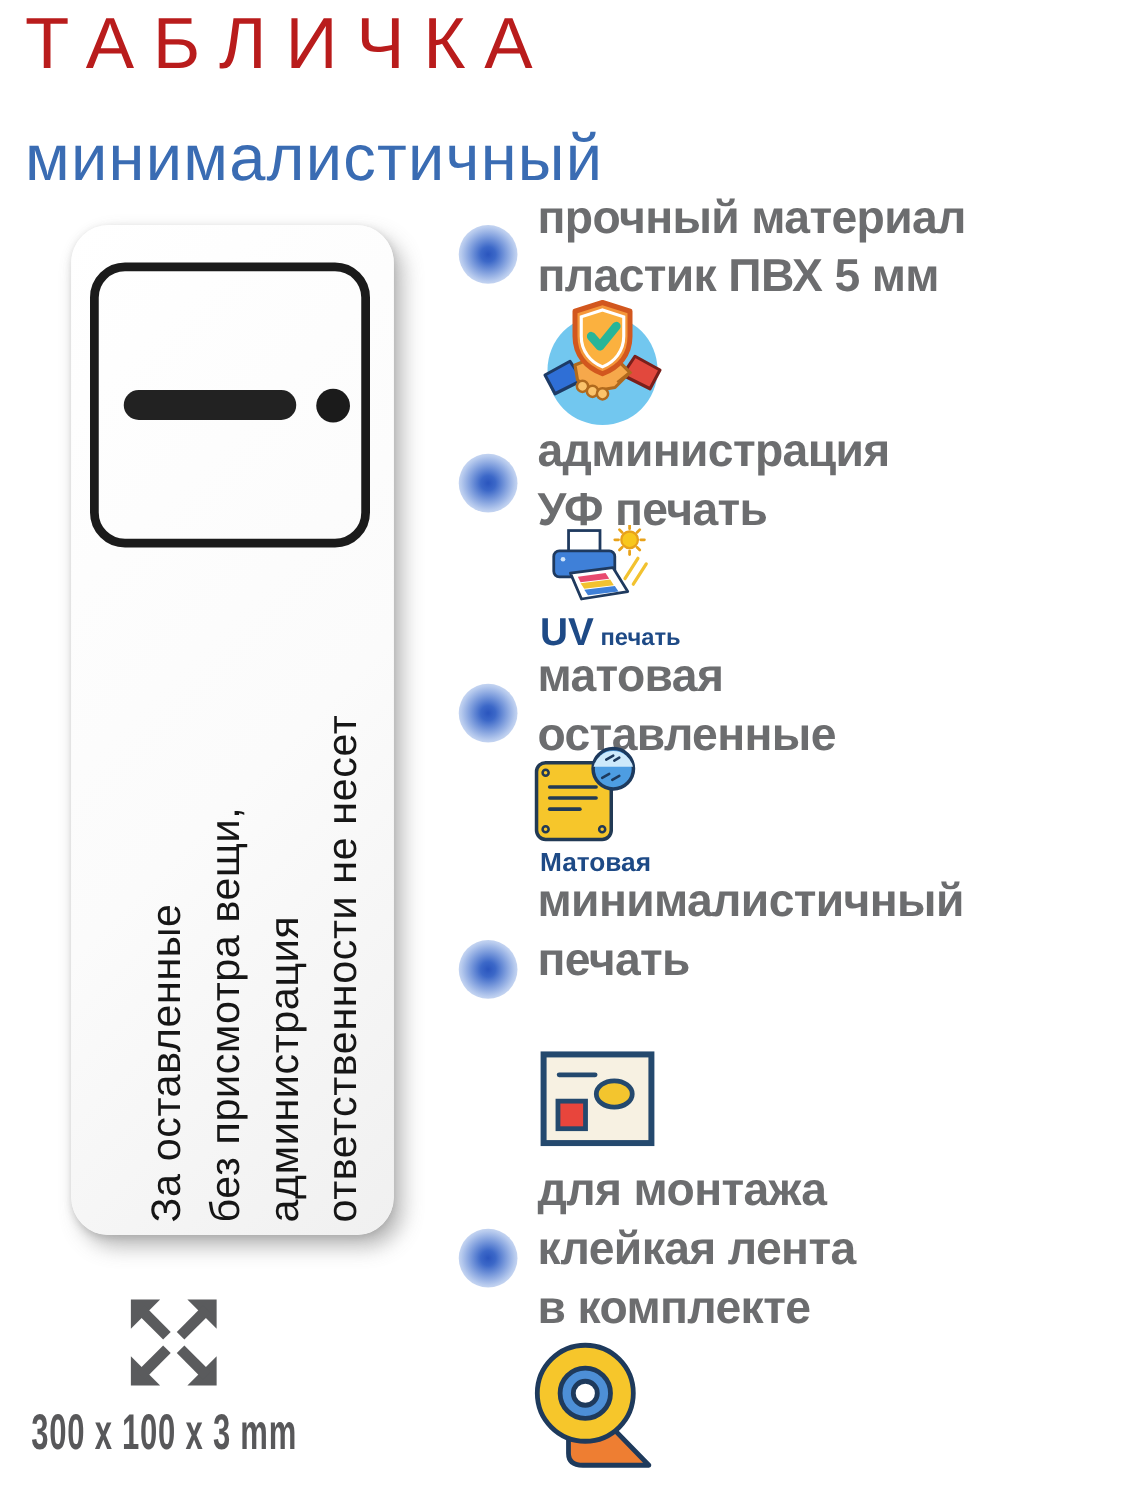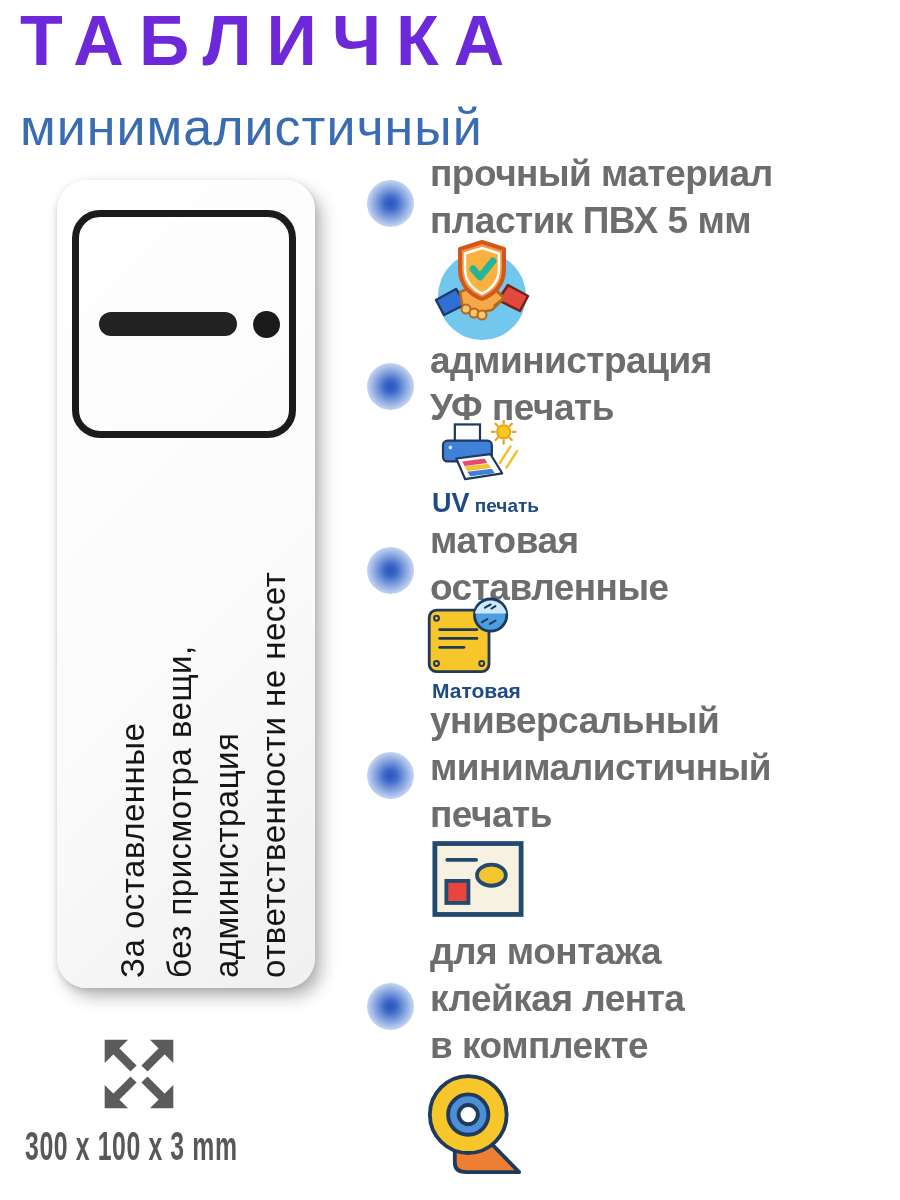--- a/index.html
+++ b/index.html
@@ -1,21 +1,21 @@
 <!DOCTYPE html>
 <html><head>
 <meta charset="utf-8">
 <style>
   html,body{margin:0;padding:0;background:#ffffff;}
   .page{position:relative;width:900px;height:1200px;background:#ffffff;overflow:hidden;
         font-family:"Liberation Sans","DejaVu Sans",sans-serif;}
 
   
-  .title{position:absolute;left:20px;top:6px;font-size:70px;font-weight:700;
-         color:#6d28d9;letter-spacing:15px;line-height:1;white-space:nowrap;}
+  .title{position:absolute;left:20px;top:6px;font-size:58px;font-weight:400;
+         color:#b91c1c;letter-spacing:15px;line-height:1;white-space:nowrap;}
   .subtitle{position:absolute;left:20px;top:97px;font-size:52px;font-weight:400;
             color:#3a6cb3;letter-spacing:1px;white-space:nowrap;}
 
   
   .plaque{position:absolute;left:57px;top:180px;width:258px;height:808px;border-radius:30px;
           background:linear-gradient(135deg,#ffffff 0%,#fbfbfb 55%,#f0f0f0 100%);
           box-shadow:7px 9px 16px rgba(105,105,105,.45),0 2px 6px rgba(140,140,140,.30);}
   .pictogram{position:absolute;left:15px;top:30px;width:224px;height:228px;box-sizing:border-box;
              border:7px solid #1b1b1b;border-radius:28px;}
   .dash{position:absolute;left:20px;top:95px;width:138px;height:24px;background:#222;border-radius:12px;}
@@ -37,21 +37,21 @@
   .icon{position:absolute;}
   .i1{left:430px;top:236px;width:104px;height:108px;}
   .i2{left:424px;top:420px;width:112px;height:74px;}
   .i3{left:426px;top:592px;width:84px;height:88px;}
   .i4{left:432px;top:840px;width:92px;height:78px;}
   .i5{left:426px;top:1070px;width:96px;height:118px;}
   .icon svg{width:100%;height:100%;display:block;}
 
   .badge{position:absolute;font-weight:700;color:#1e4a86;white-space:nowrap;}
   .uv-badge{left:432px;top:488px;font-size:19px;}
-  .uv-badge .strong{font-size:27px;font-weight:800;letter-spacing:0px;}
+  .uv-badge .strong{font-size:31px;font-weight:800;letter-spacing:0px;}
   .matte-badge{left:432px;top:679px;font-size:21px;}
 
   
   .expand{position:absolute;left:100px;top:1035px;width:78px;height:78px;}
   .expand svg{width:100%;height:100%;display:block;}
   .dims{position:absolute;left:25px;top:1124px;font-size:40px;font-weight:700;color:#58585a;
         transform:scaleX(0.62);transform-origin:left top;white-space:nowrap;letter-spacing:1px;}
 </style>
 </head>
 <body>
@@ -86,21 +86,20 @@
   </div>
   <div class="feat f2">
     <div>администрация</div>
     <div>УФ печать</div>
   </div>
   <div class="feat f3">
     <div>матовая</div>
     <div>оставленные</div>
   </div>
   <div class="feat f4">
-    <div>универсальный</div>
     <div>минималистичный</div>
     <div>печать</div>
   </div>
   <div class="feat f5">
     <div>для монтажа</div>
     <div>клейкая лента</div>
     <div>в комплекте</div>
   </div>
 
   <div class="icon i1">

